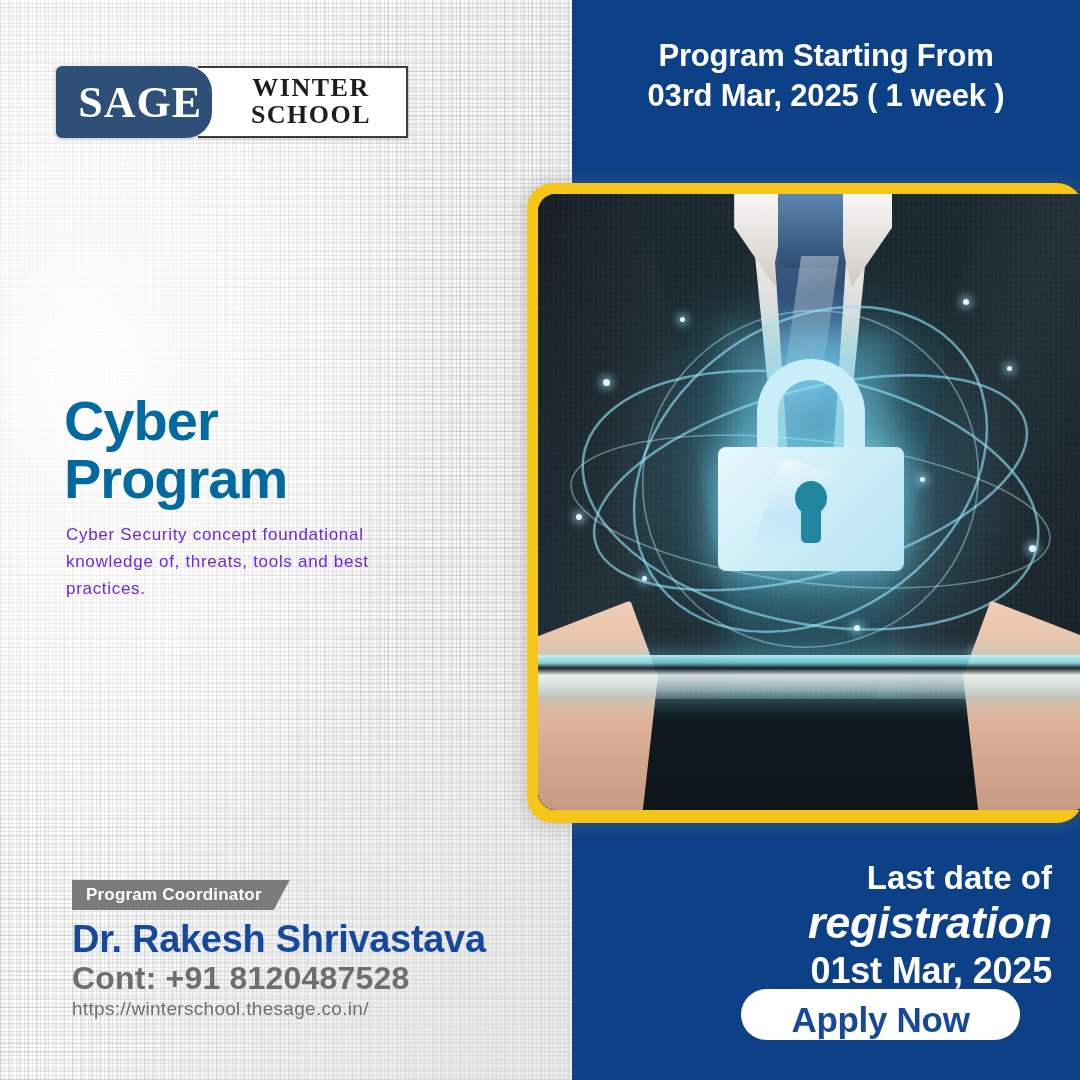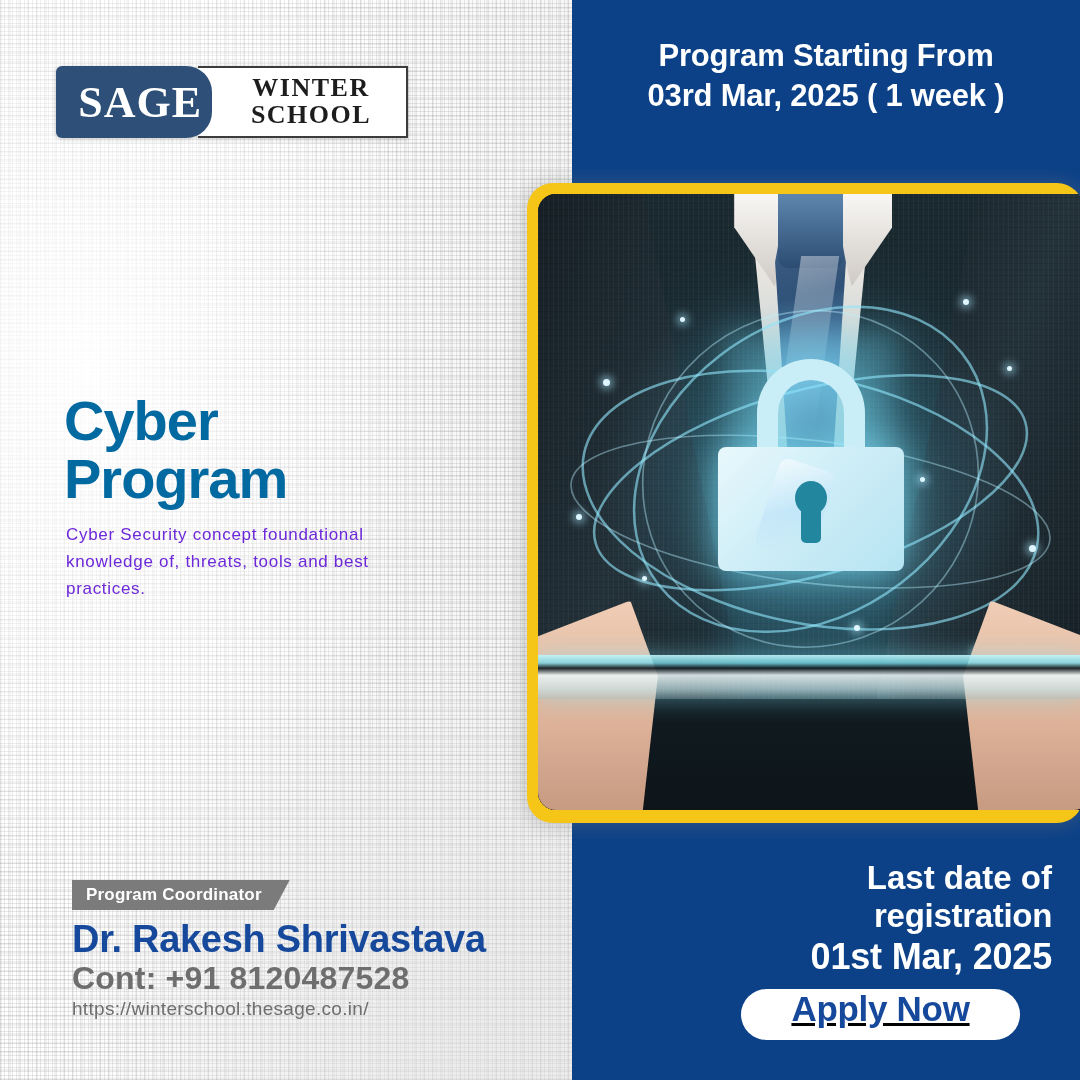--- a/index.html
+++ b/index.html
@@ -328,31 +328,30 @@
 
   
   .reg-block {
     position:absolute;
     left:600px; top:858px; width:452px;
     text-align:right;
     color:#ffffff;
     z-index:6;
   }
   .reg-l1 { font-size:33px; font-weight:bold; line-height:1.22; }
-  .reg-l2 { font-size:33px; font-weight:bold; line-height:1.12; letter-spacing:-.3px; }
+  .reg-l2 { font-size:45px; font-weight:bold; line-height:1.12; letter-spacing:-.3px;font-style:italic; }
   .reg-l3 { font-size:36px; font-weight:bold; line-height:1.22; letter-spacing:-.2px; }
   .apply-btn {
     position:absolute;
     left:741px; top:989px;
     width:279px; height:51px;
     background:#ffffff;
     border-radius:26px;
-    display:flex; align-items:flex-start; justify-content:center;
+    display:flex; align-items:flex-end; justify-content:center;
     z-index:7;
-    text-decoration:underline;
   }
   .apply-btn-text {
     font-size:35px; font-weight:bold;
     color:#16499b; letter-spacing:-.3px;
   }
 </style>
 </head>
 <body>
 
 <div class="poster">

